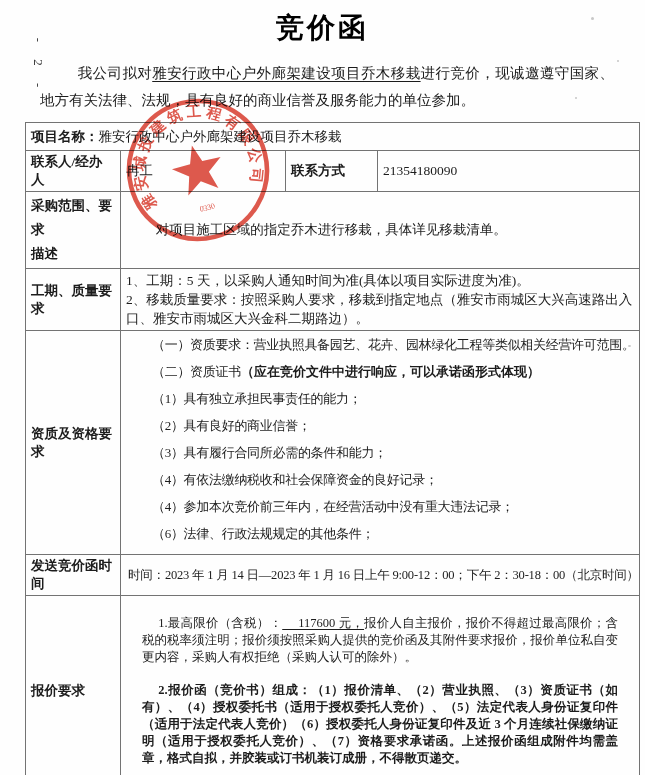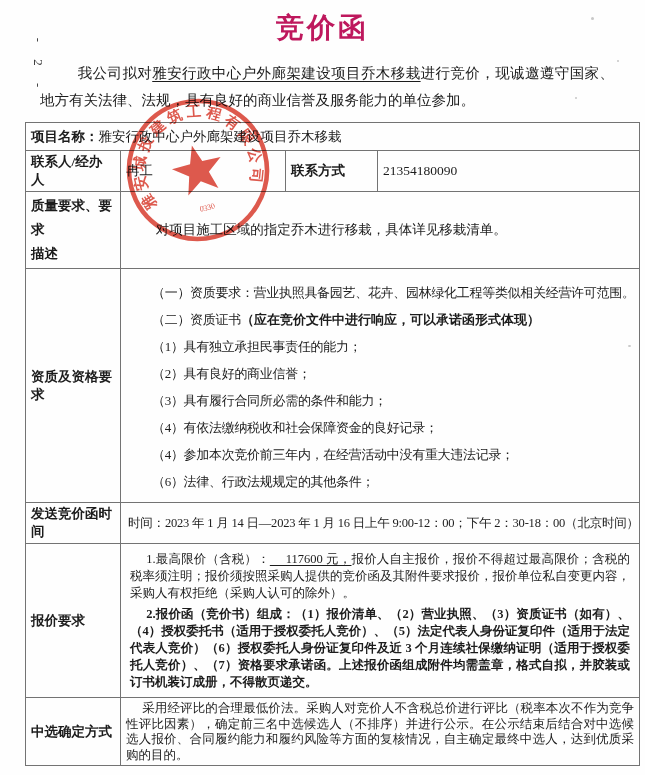--- a/index.html
+++ b/index.html
@@ -7,21 +7,21 @@
     position:relative;width:645px;height:775px;background:#fefefe;
     font-family:"Liberation Serif","DejaVu Serif",serif;color:#1c1c1c;
     overflow:hidden;margin:0 auto;
   }
   .page-marker{
     position:absolute;left:6px;top:58px;width:64px;text-align:center;
     transform:rotate(90deg);font-size:13px;letter-spacing:7px;color:#3a3a3a;
   }
   h1.doc-title{
     margin:9px 0 0;text-align:center;font-size:28px;font-weight:bold;
-    letter-spacing:3px;color:#be185d;
+    letter-spacing:3px;color:#000000;
   }
   .intro{
     margin:13px 31px 0 40px;font-size:14.5px;line-height:27px;
     text-indent:2.6em;text-align:justify;
   }
   .intro .u{text-decoration:underline;text-underline-offset:3px;}
   table.bid{
     position:absolute;left:25px;top:122px;width:614px;
     border-collapse:collapse;table-layout:fixed;
   }
@@ -31,29 +31,29 @@
   }
   td.lbl{font-weight:bold;padding-left:7px;font-size:13.5px;}
   .lbl-inline{font-weight:bold;}
   .r1{height:28px;} .r2{height:28px;} .r3{height:34px;}
   .r4{height:50px;} .r5{height:60px;} .r6{height:216px;}
   .r7{height:23px;} .r8{height:136px;} .r9{height:61px;}
   .r4 td{vertical-align:top;padding-top:4px;}
   .r4 td.lbl{line-height:24px;}
   .r4 .indent2{text-indent:2.2em;}
   .r5 td.content{line-height:19px;}
-  .r6 td.content{vertical-align:top;padding-top:15px;}
+  .r6 td.content{vertical-align:top;padding-top:5px;}
   .q-item{
     padding-left:26px;margin-bottom:10px;line-height:17px;
     font-size:13px;letter-spacing:-0.3px;white-space:nowrap;
   }
   .q-item b{letter-spacing:0;}
   .r7 td.content{font-size:12.5px;letter-spacing:-0.2px;white-space:nowrap;padding-left:7px;}
   .r8 td.content{vertical-align:top;font-size:12.5px;line-height:17px;padding-top:3px;}
-  .r8 p{margin:4px;text-indent:1.3em;text-align:justify;}
+  .r8 p{margin:16px;text-indent:1.3em;text-align:justify;}
   .r8 .u-fill{text-decoration:underline;text-underline-offset:2px;white-space:pre-wrap;}
   .r9 td.content{font-size:12.5px;line-height:15.5px;vertical-align:top;padding-top:3px;}
   .r9 p{margin:0;text-indent:1.3em;text-align:justify;}
   .stamp{
     position:absolute;left:122px;top:94px;width:152px;height:152px;
     opacity:.84;mix-blend-mode:multiply;pointer-events:none;
   }
   .speck{position:absolute;background:#9a9a9a;border-radius:50%;opacity:.55;}
 </style>
 </head>
@@ -79,25 +79,32 @@
       <td colspan="4"><span class="lbl-inline">项目名称：</span><span>雅安行政中心户外廊架建设项目乔木移栽</span></td>
     </tr>
     <tr class="r3">
       <td class="lbl">联系人/经办人</td>
       <td>冉工</td>
       <td class="lbl">联系方式</td>
       <td>21354180090</td>
     </tr>
     <tr class="r4">
       <td class="lbl">
-        <div>质量要求、要求</div>
+        <div>采购范围、要求</div>
         <div>描述</div>
       </td>
       <td colspan="3">
         <div class="indent2">对项目施工区域的指定乔木进行移栽，具体详见移栽清单。</div>
+      </td>
+    </tr>
+    <tr class="r5">
+      <td class="lbl">工期、质量要求</td>
+      <td colspan="3" class="content">
+        <div>1、工期：5 天，以采购人通知时间为准(具体以项目实际进度为准)。</div>
+        <div>2、移栽质量要求：按照采购人要求，移栽到指定地点（雅安市雨城区大兴高速路出入口、雅安市雨城区大兴金科二期路边）。</div>
       </td>
     </tr>
     <tr class="r6">
       <td class="lbl">资质及资格要求</td>
       <td colspan="3" class="content">
             <div class="q-item"><span>（一）资质要求：营业执照具备园艺、花卉、园林绿化工程等类似相关经营许可范围。</span></div>
             <div class="q-item"><span>（二）资质证书</span><b>（应在竞价文件中进行响应，可以承诺函形式体现）</b></div>
             <div class="q-item"><span>（1）具有独立承担民事责任的能力；</span></div>
             <div class="q-item"><span>（2）具有良好的商业信誉；</span></div>
             <div class="q-item"><span>（3）具有履行合同所必需的条件和能力；</span></div>

